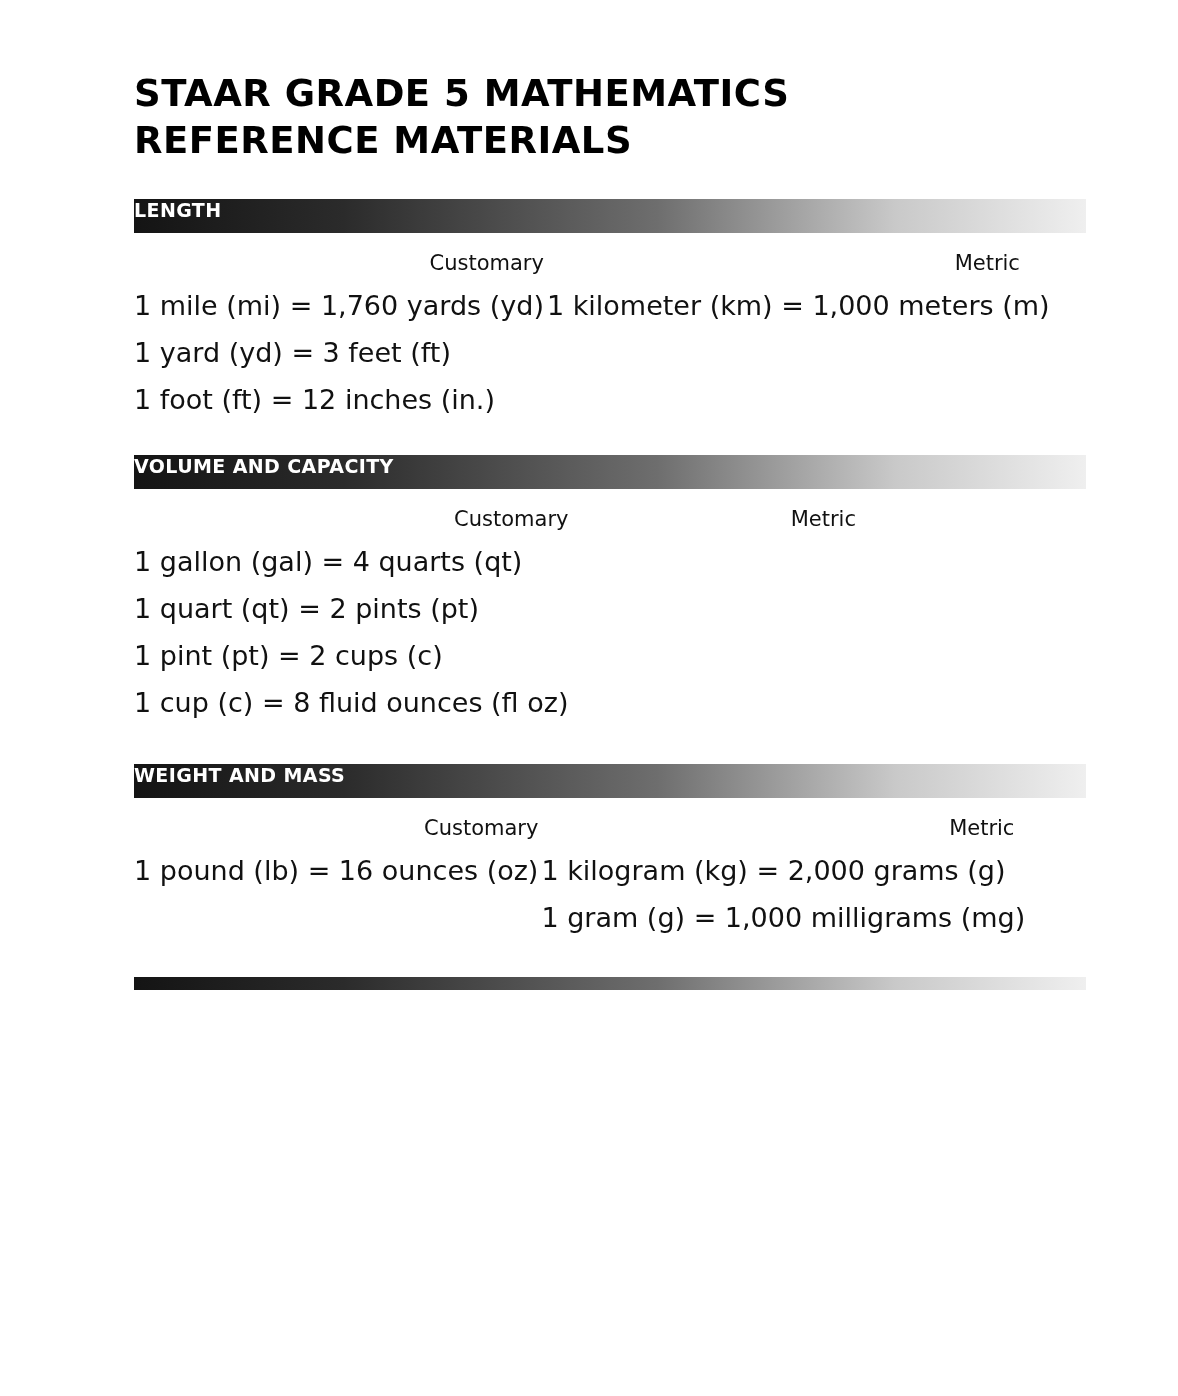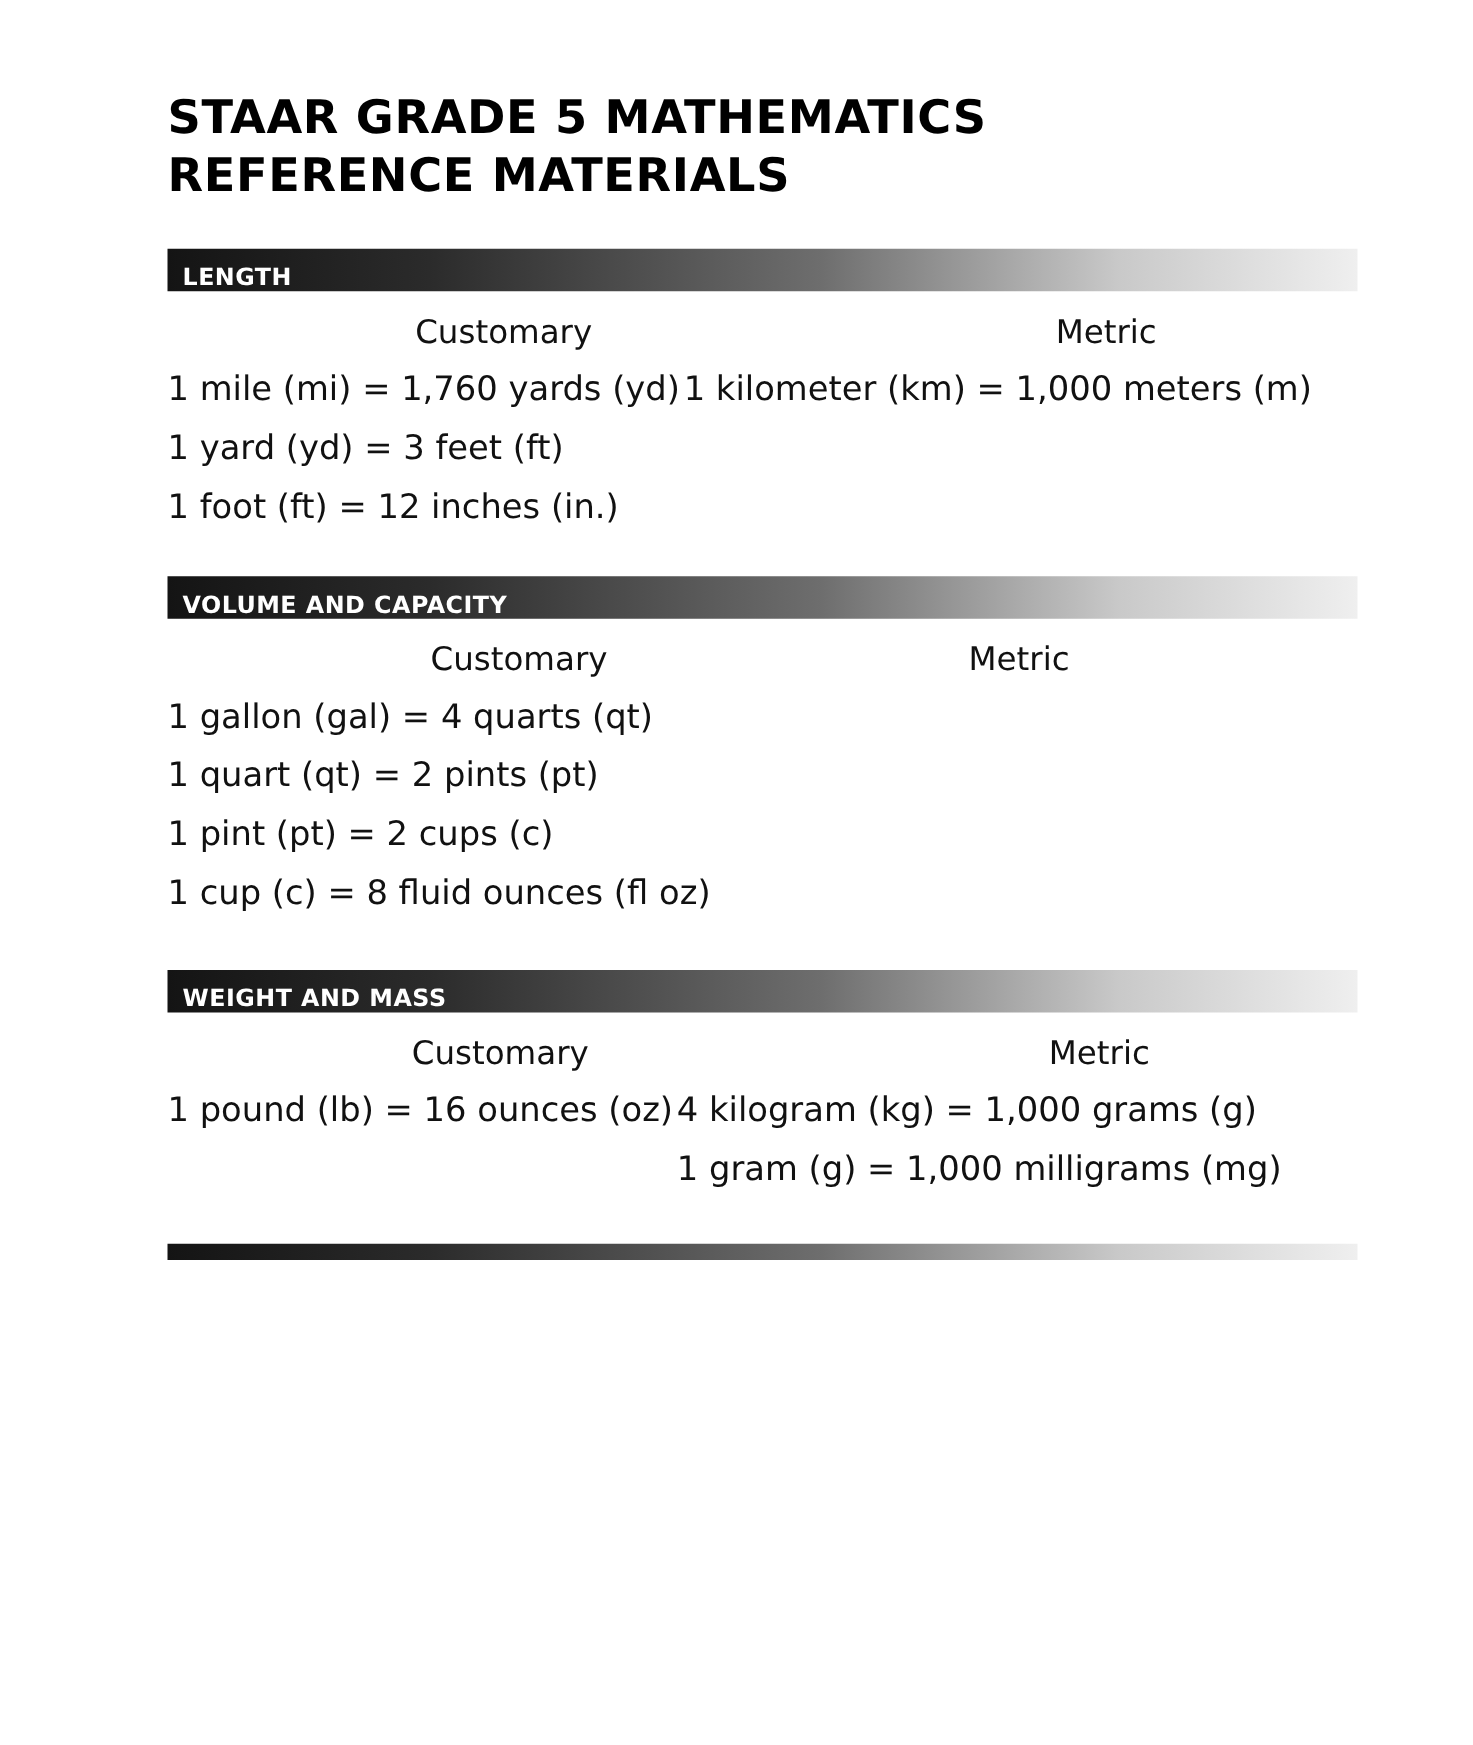--- a/index.html
+++ b/index.html
@@ -29,44 +29,43 @@
     margin: 0 0 34px 0;
     color: #000000;
   }
   .doc-title .line { display: block; }
 
   .section { margin-bottom: 0; }
 
   .section-bar {
     height: 34px;
     display: flex;
-    align-items: flex-end;
-    padding-left: 12px;
+    align-items: flex-start;
     box-sizing: border-box;
     background: linear-gradient(to right, #141414 0%, #2b2b2b 22%, #6e6e6e 55%, #c9c9c9 80%, #efefef 100%);
     width: 952px;
   }
   .section-bar-label {
     color: #ffffff;
     font-size: 19px;
     font-weight: bold;
     letter-spacing: 0.4px;
   }
 
   .columns {
     display: flex;
     padding-top: 18px;
   }
   .col {
     width: 476px;
     box-sizing: border-box;
   }
   .col-head {
-    font-size: 26px;
-    text-align: center;
+    font-size: 21px;
+    text-align: right;
     padding-left: 128px;
     margin-bottom: 17px;
   }
   .col.metric .col-head {
     padding-left: 203px;
   }
   .col.metric {
     padding-left: 3px;
   }
   .row-item {
@@ -139,21 +138,21 @@
     <div class="section-bar">
       <span class="section-bar-label">WEIGHT AND MASS</span>
     </div>
     <div class="columns">
       <div class="col customary">
         <div class="col-head">Customary</div>
         <div class="row-item">1 pound (lb) = 16 ounces (oz)</div>
       </div>
       <div class="col metric">
         <div class="col-head">Metric</div>
-        <div class="row-item">4 kilogram (kg) = 1,000 grams (g)</div>
+        <div class="row-item">1 kilogram (kg) = 2,000 grams (g)</div>
         <div class="row-item">1 gram (g) = 1,000 milligrams (mg)</div>
       </div>
     </div>
   </div>
 
   <div class="bottom-bar"></div>
 
 </div>
 
 </body></html>

